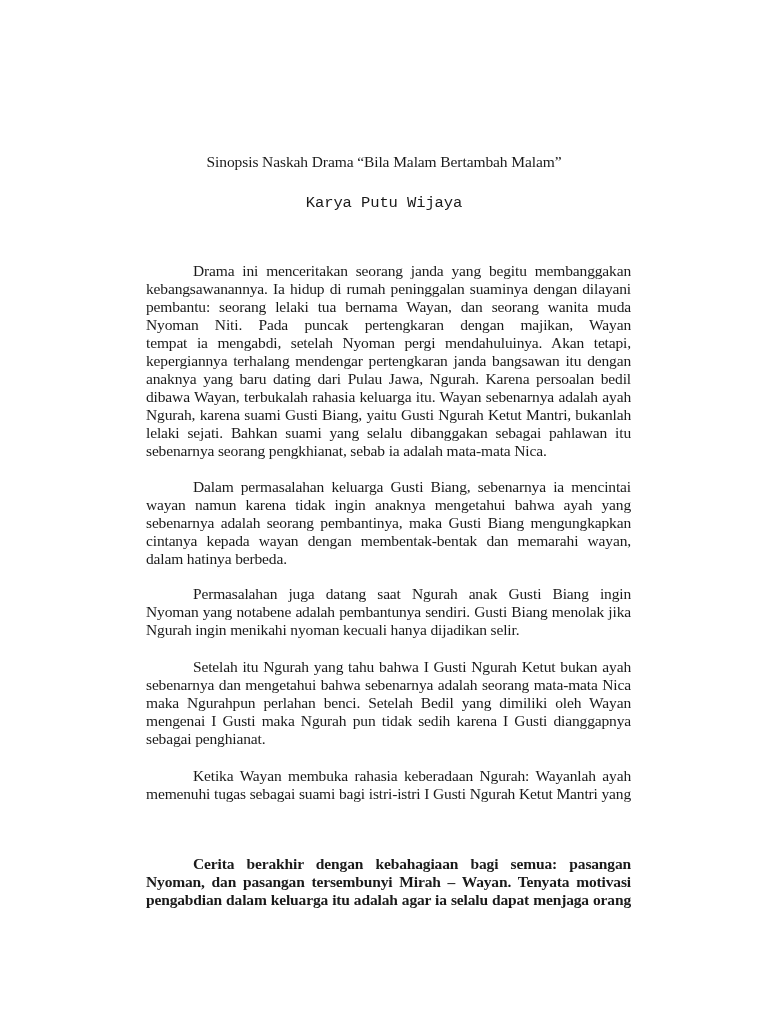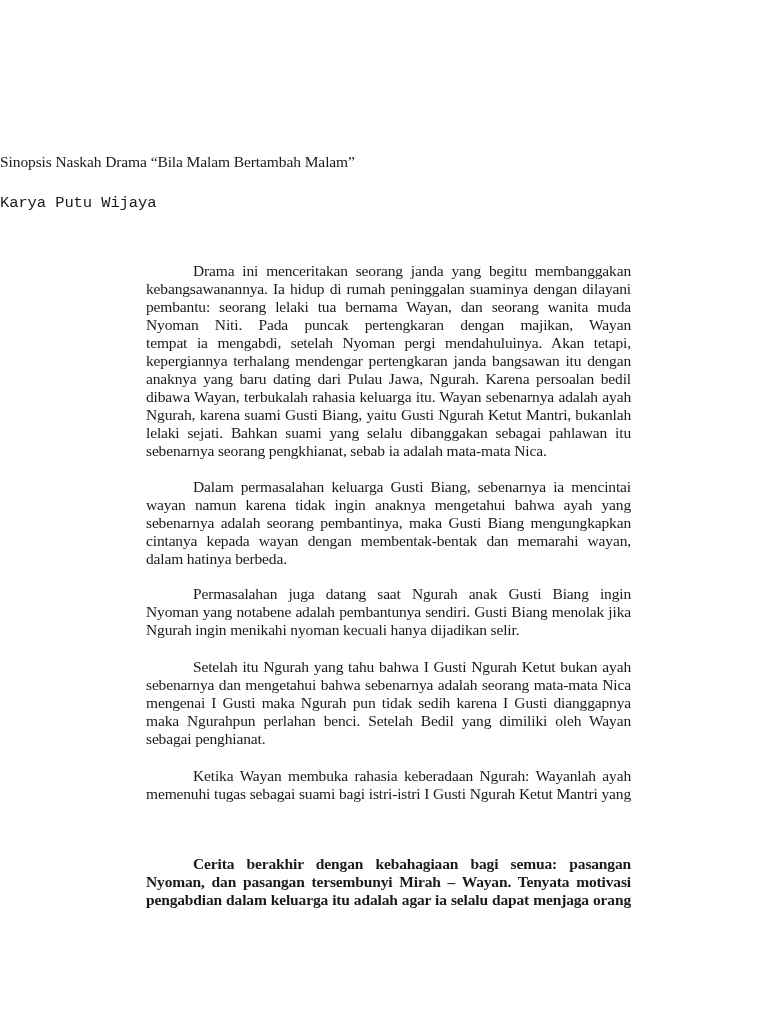--- a/index.html
+++ b/index.html
@@ -4,21 +4,21 @@
 <style>
   html, body { margin: 0; padding: 0; }
   body {
     width: 768px; height: 1024px; background: #ffffff; overflow: hidden;
     position: relative;
     font-family: "Liberation Serif", "DejaVu Serif", serif;
     color: #1a1a1a;
   }
   .page { position: absolute; left: 0; top: 0; width: 768px; height: 1024px; background: #fff; }
   .title, .author {
-    position: absolute; left: 0; width: 768px; text-align: left;
+    position: absolute; left: 0; width: 768px; text-align: center;
     font-size: 15.5px; letter-spacing: -0.1px;
   }
   .title { top: 153px; }
   .author { top: 194px; font-family: Liberation Mono, monospace; }
   .para { position: absolute; left: 146px; width: 485px; }
   .line {
     display: block; height: 18px; line-height: 18px; font-size: 15.5px;
     text-align: justify; text-align-last: justify; white-space: nowrap;
     letter-spacing: -0.15px;
   }
@@ -59,22 +59,22 @@
 
   <div class="para" style="top:585px;">
     <span class="line justify indent">Permasalahan juga datang saat Ngurah anak Gusti Biang ingin menikahi</span>
     <span class="line justify">Nyoman yang notabene adalah pembantunya sendiri. Gusti Biang menolak jika</span>
     <span class="line last">Ngurah ingin menikahi nyoman kecuali hanya dijadikan selir.</span>
   </div>
 
   <div class="para" style="top:658px;">
     <span class="line justify indent">Setelah itu Ngurah yang tahu bahwa I Gusti Ngurah Ketut bukan ayah</span>
     <span class="line justify">sebenarnya dan mengetahui bahwa sebenarnya adalah seorang mata-mata Nica</span>
+    <span class="line justify">maka Ngurahpun perlahan benci. Setelah Bedil yang dimiliki oleh Wayan</span>
     <span class="line justify">mengenai I Gusti maka Ngurah pun tidak sedih karena I Gusti dianggapnya</span>
-    <span class="line justify">maka Ngurahpun perlahan benci. Setelah Bedil yang dimiliki oleh Wayan</span>
     <span class="line last">sebagai penghianat.</span>
   </div>
 
   <div class="para" style="top:767px;">
     <span class="line justify indent">Ketika Wayan membuka rahasia keberadaan Ngurah: Wayanlah ayah</span>
     <span class="line justify">memenuhi tugas sebagai suami bagi istri-istri I Gusti Ngurah Ketut Mantri yang</span>
   </div>
 
   <div class="para" style="top:855px;font-weight:bold;">
     <span class="line justify indent">Cerita berakhir dengan kebahagiaan bagi semua: pasangan Ngurah –</span>

